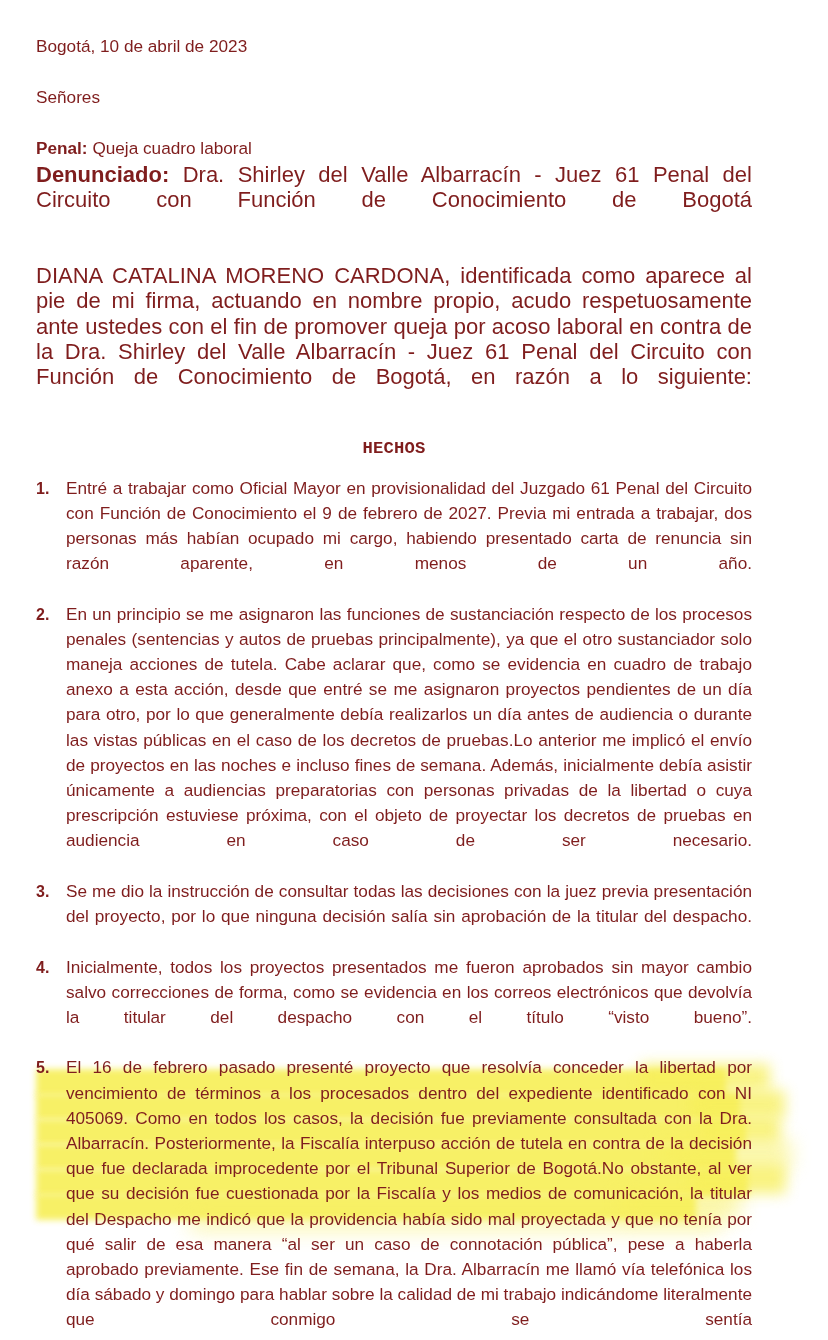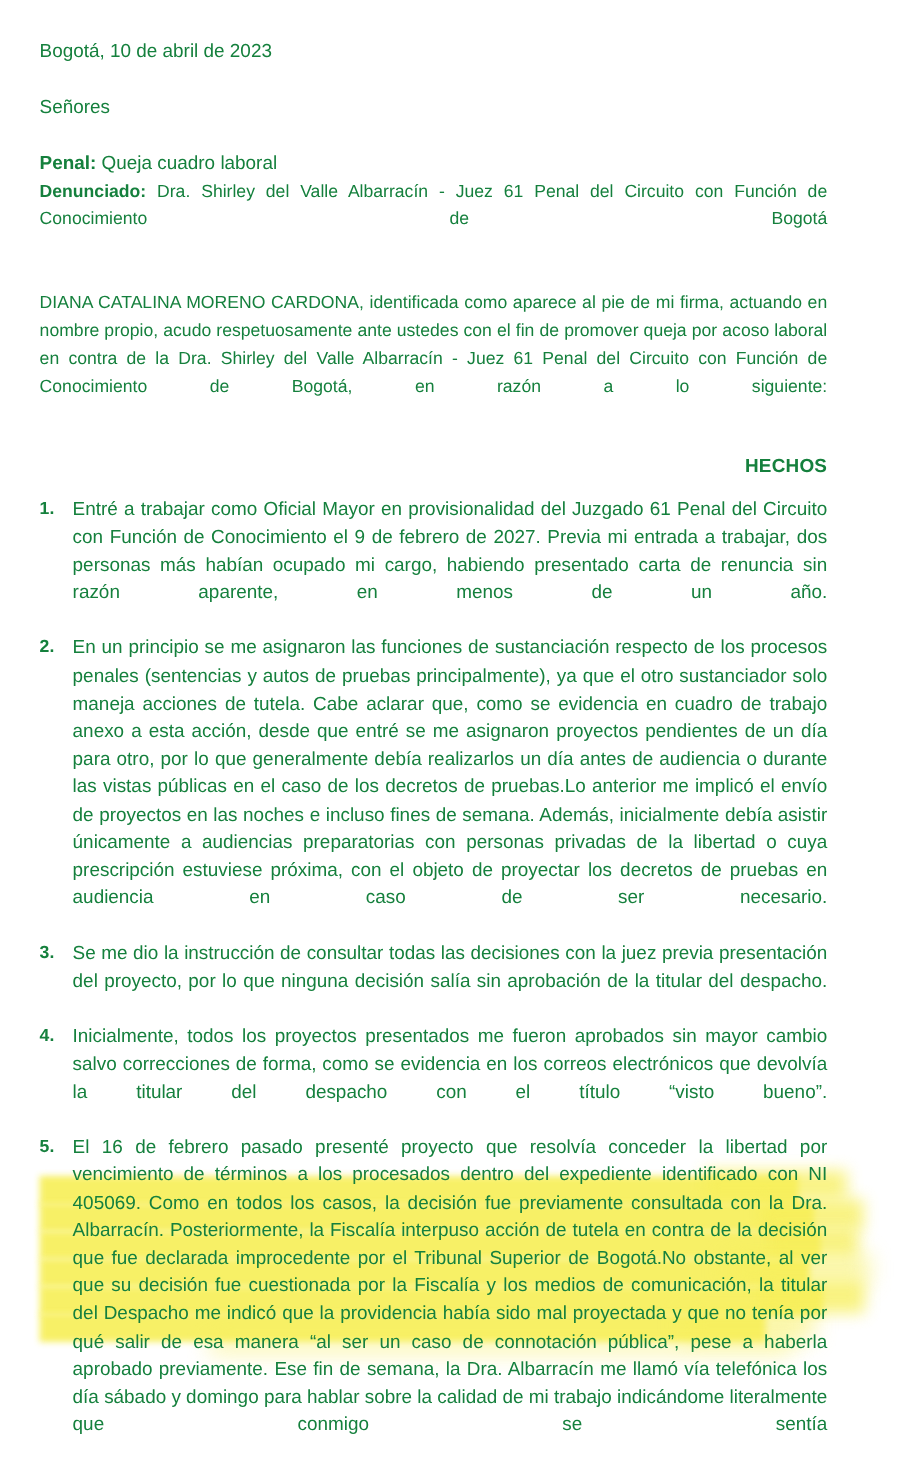--- a/index.html
+++ b/index.html
@@ -8,21 +8,21 @@
     padding: 0;
     background: #ffffff;
   }
   .page {
     position: relative;
     width: 828px;
     height: 1340px;
     background: #ffffff;
     overflow: hidden;
     font-family: "Liberation Sans", sans-serif;
-    color: #15803d;
+    color: #7f1d1d;
   }
   .doc {
     position: absolute;
     left: 36px;
     top: 0;
     width: 716px;
     height: 1340px;
     z-index: 2;
   }
   
@@ -48,33 +48,34 @@
     line-height: 25.2px;
   }
   .b { font-weight: bold; }
   .i { }
 
   .spacer-lg { height: 26px; }
   .spacer-md { height: 22px; }
   .spacer-sm { height: 14px; }
 
   .para {
-    font-size: 16px;
+    font-size: 22px;
     line-height: 25.2px;
     text-align: justify;
     text-justify: inter-word;
     margin: 0;
   }
 
   .heading {
-    text-align: right;
+    text-align: center;
     font-weight: bold;
     font-size: 17.2px;
     line-height: 25.2px;
     letter-spacing: .2px;
+    font-family: Liberation Mono, monospace;
   }
 
   
   ol.hechos {
     list-style: none;
     margin: 0;
     padding: 0;
   }
   ol.hechos > li {
     position: relative;

